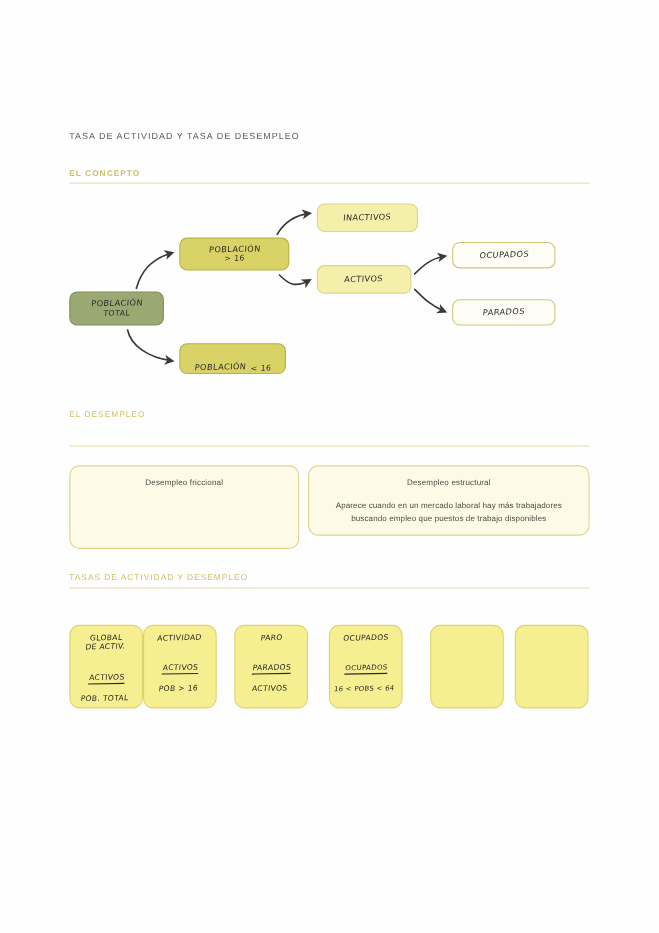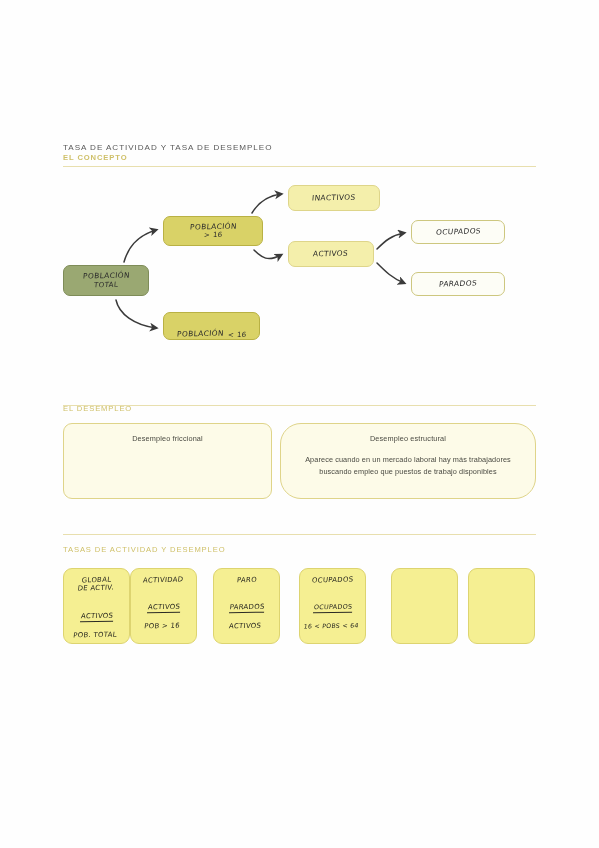--- a/index.html
+++ b/index.html
@@ -22,43 +22,42 @@
 
   
   .doc-title {
     position: absolute;
     left: 63px;
     top: 119px;
     font-size: 8.1px;
     letter-spacing: 0.95px;
     color: #585858;
     white-space: nowrap;
-    margin-top: 24px;
   }
   .section-head {
     position: absolute;
     left: 63px;
     font-size: 7.6px;
     letter-spacing: 0.9px;
     color: #cfc069;
     white-space: nowrap;
   }
   .rule {
     position: absolute;
     left: 63px;
     width: 473px;
     height: 1px;
     background: #e8dfae;
   }
   #head-concepto { top: 153px; font-weight: bold; }
   #rule-concepto { top: 166px; }
-  #head-desempleo { top: 404px; }
+  #head-desempleo { top: 372px; }
   #rule-desempleo { top: 405px; }
   #rule-tasas { top: 534px; }
-  #head-tasas { top: 545px; }
+  #head-tasas { top: 520px; }
   .dbox {
     position: absolute;
     border-radius: 7px;
     display: flex;
     flex-direction: column;
     align-items: center;
     justify-content: center;
     text-align: center;
     font-family: "DejaVu Sans", sans-serif;
     color: #2b2b2b;
@@ -134,21 +133,21 @@
     font-size: 7.3px;
     margin-bottom: 11px;
     letter-spacing: 0.15px;
   }
   .ucard .ub {
     font-size: 7.3px;
     line-height: 1.65;
     letter-spacing: 0.1px;
   }
   #card-friccional { left: 63px; top: 423px; width: 209px; height: 76px; }
-  #card-estructural { left: 280px; top: 423px; width: 256px; height: 76px; border-radius: 21px; }
+  #card-estructural { left: 280px; top: 423px; width: 256px; height: 64px; }
 
   
   .ratecard {
     position: absolute;
     top: 568px;
     width: 67px;
     height: 76px;
     background: #f5ef92;
     border: 1px solid #ddd470;
     border-radius: 9px;

